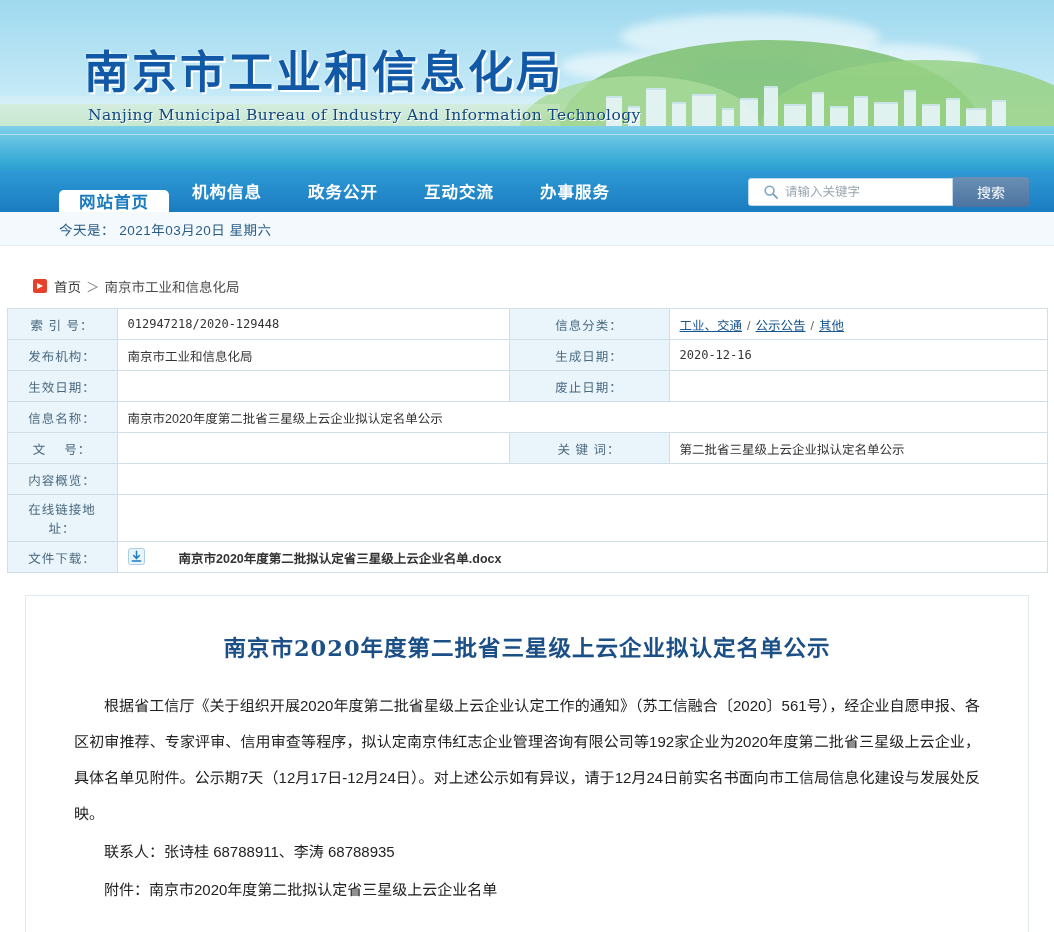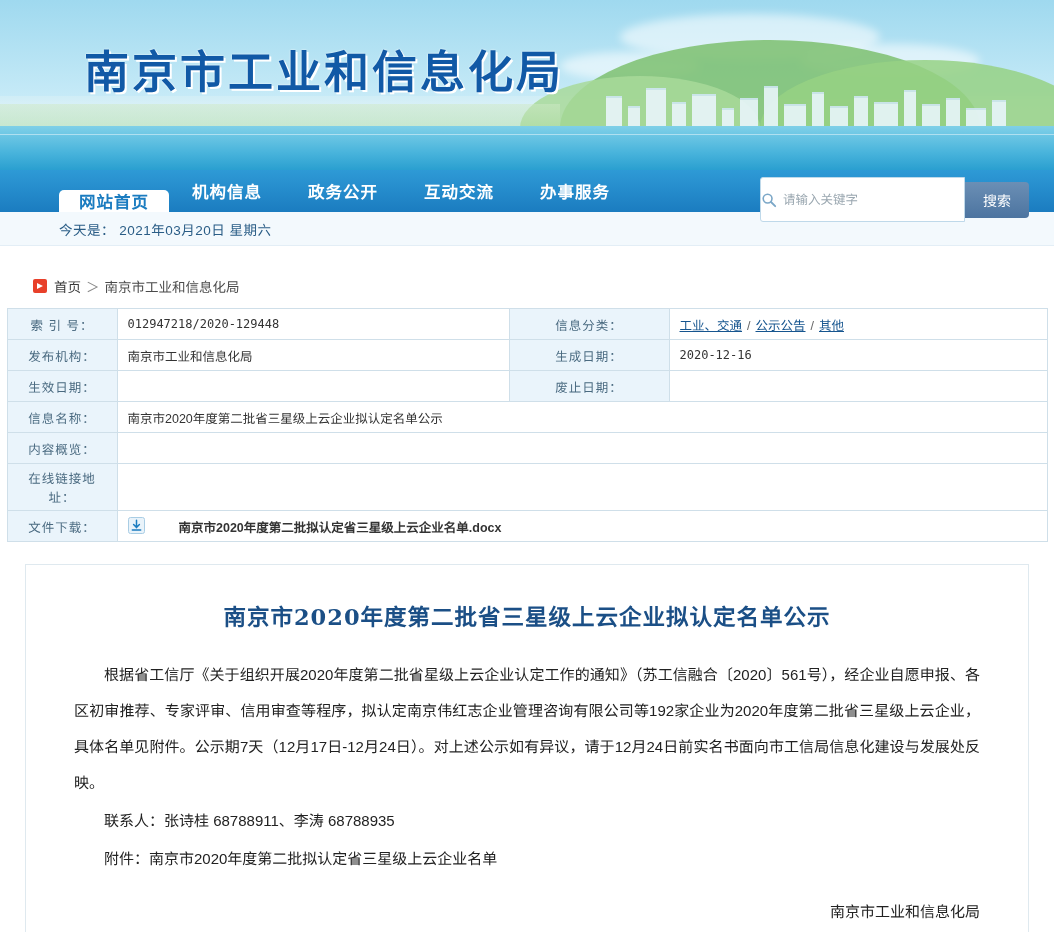--- a/index.html
+++ b/index.html
@@ -96,32 +96,32 @@
     background: #ffffff; color: #1b7cc0;
     border-radius: 5px 5px 0 0;
     margin-top: 20px;
     padding: 0 20px;
   }
   .search-box {
     position: absolute; right: 0; top: 7px;
     display: flex; align-items: center;
   }
   .search-field {
-    width: 205px; height: 45px; background: #ffffff;
+    width: 205px; height: 28px; background: #ffffff;
     border: 1px solid #bfd9ea; border-radius: 3px 0 0 3px;
-    display: flex; align-items: center; padding: 0 0;
+    display: flex; align-items: center; padding: 0 14px;
   }
   .search-icon { width: 16px; height: 16px; flex: 0 0 16px; margin-right: 4px; }
   .search-field input {
     border: 0; outline: none; width: 100%; height: 24px;
     font-size: 12.5px; color: #333;
   }
   .search-field input::placeholder { color: #9aa7b0; }
   .search-btn {
-    height: 36px; padding: 0 18px; margin-left: 0;
+    height: 30px; padding: 0 24px; margin-left: 0;
     background: linear-gradient(180deg, #6b8fb5, #4c74a0);
     color: #fff; font-size: 14px; border: 0; border-radius: 0 4px 4px 0;
     cursor: pointer;
     text-align: center;
   }
 
   
   .datestrip {
     width: 1054px; height: 34px;
     background: #f3f9fd; border-bottom: 1px solid #e3eef6;
@@ -220,20 +220,21 @@
     <i style="left:254px;width:14px;height:30px"></i>
     <i style="left:274px;width:24px;height:24px"></i>
     <i style="left:304px;width:12px;height:36px"></i>
     <i style="left:322px;width:18px;height:22px"></i>
     <i style="left:346px;width:14px;height:28px"></i>
     <i style="left:366px;width:20px;height:18px"></i>
     <i style="left:392px;width:14px;height:26px"></i>
   </div>
   <div class="water"></div>
   <div class="title-cn">南京市工业和信息化局</div>
+  <div class="title-en">Nanjing Municipal Bureau of Industry And Information Technology</div>
 </div>
 
 <div class="navwrap">
   <div class="nav-inner">
     <div class="nav">
       <div class="nav-item active">网站首页</div>
       <div class="nav-item">机构信息</div>
       <div class="nav-item">政务公开</div>
       <div class="nav-item">互动交流</div>
       <div class="nav-item">办事服务</div>
@@ -293,20 +294,26 @@
         <td class="lab">生效日期：</td>
         <td class="val"></td>
         <td class="lab">废止日期：</td>
         <td class="val"></td>
       </tr>
       <tr>
         <td class="lab">信息名称：</td>
         <td class="val" colspan="3">南京市2020年度第二批省三星级上云企业拟认定名单公示</td>
       </tr>
       <tr>
+        <td class="lab">文　  号：</td>
+        <td class="val"></td>
+        <td class="lab">关 键 词：</td>
+        <td class="val">第二批省三星级上云企业拟认定名单公示</td>
+      </tr>
+      <tr>
         <td class="lab">内容概览：</td>
         <td class="val" colspan="3"></td>
       </tr>
       <tr>
         <td class="lab">在线链接地址：</td>
         <td class="val" colspan="3"></td>
       </tr>
       <tr>
         <td class="lab">文件下载：</td>
         <td class="val" colspan="3">

